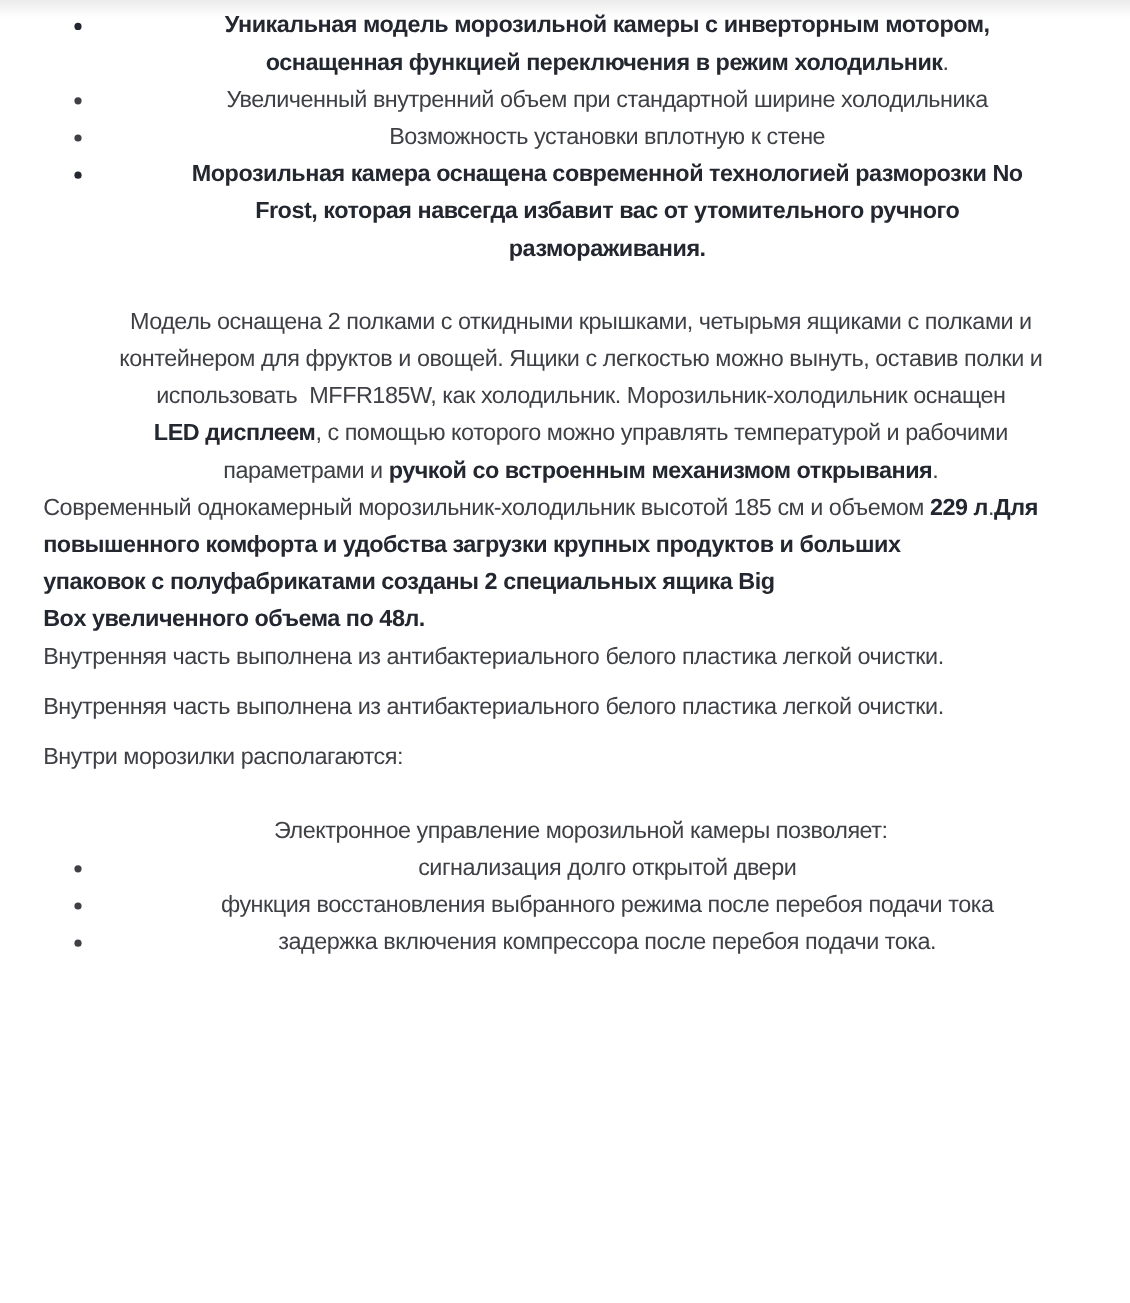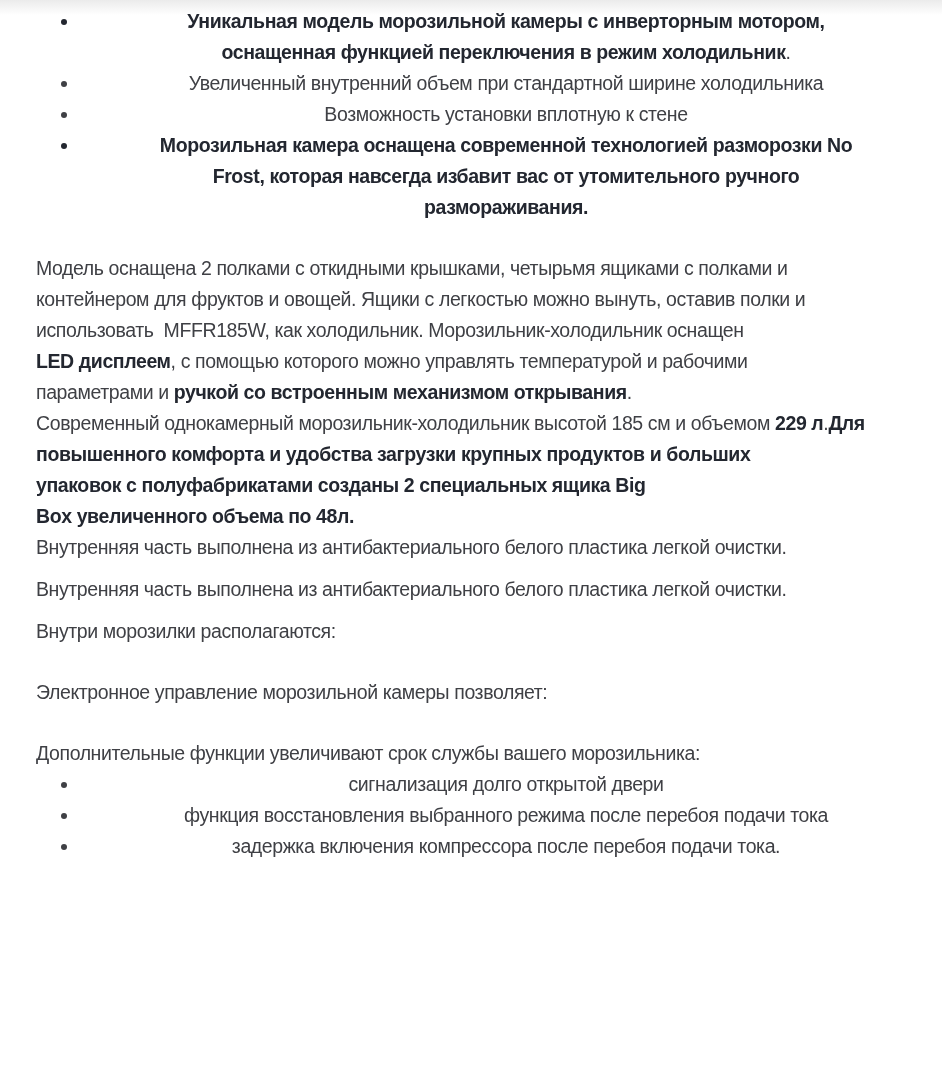--- a/index.html
+++ b/index.html
@@ -51,21 +51,21 @@
     white-space: pre-wrap;
   }
   li.bold, strong {
     font-weight: 700;
     color: var(--bold-text);
   }
   li.bold .normal {
     font-weight: 400;
     color: var(--text);
   }
-  .mt-lg { margin-top: 30px; }
+  .mt-lg { margin-top: 30px; text-align: center; }
   .mt-sm { margin-top: 11px; }
 </style>
 </head>
 <body>
 
 <div class="top-fade"></div>
 
 <div class="page">
 
   <ul class="list top-list">
@@ -92,21 +92,20 @@
   <p>Внутренняя часть выполнена из антибактериального белого пластика легкой очистки.</p>
 
   <p class="mt-sm">Внутренняя часть выполнена из антибактериального белого пластика легкой очистки.</p>
 
   <p class="mt-sm">Внутри морозилки располагаются:</p>
 
 
   <p class="mt-lg">Электронное управление морозильной камеры позволяет:</p>
 
 
-  <p class="mt-lg">Дополнительные функции увеличивают срок службы вашего морозильника:</p>
 
   <ul class="list mt-sm">
     <li>сигнализация долго открытой двери</li>
     <li>функция восстановления выбранного режима после перебоя подачи тока</li>
     <li>задержка включения компрессора после перебоя подачи тока.</li>
   </ul>
 
 </div>
 
 </body></html>

